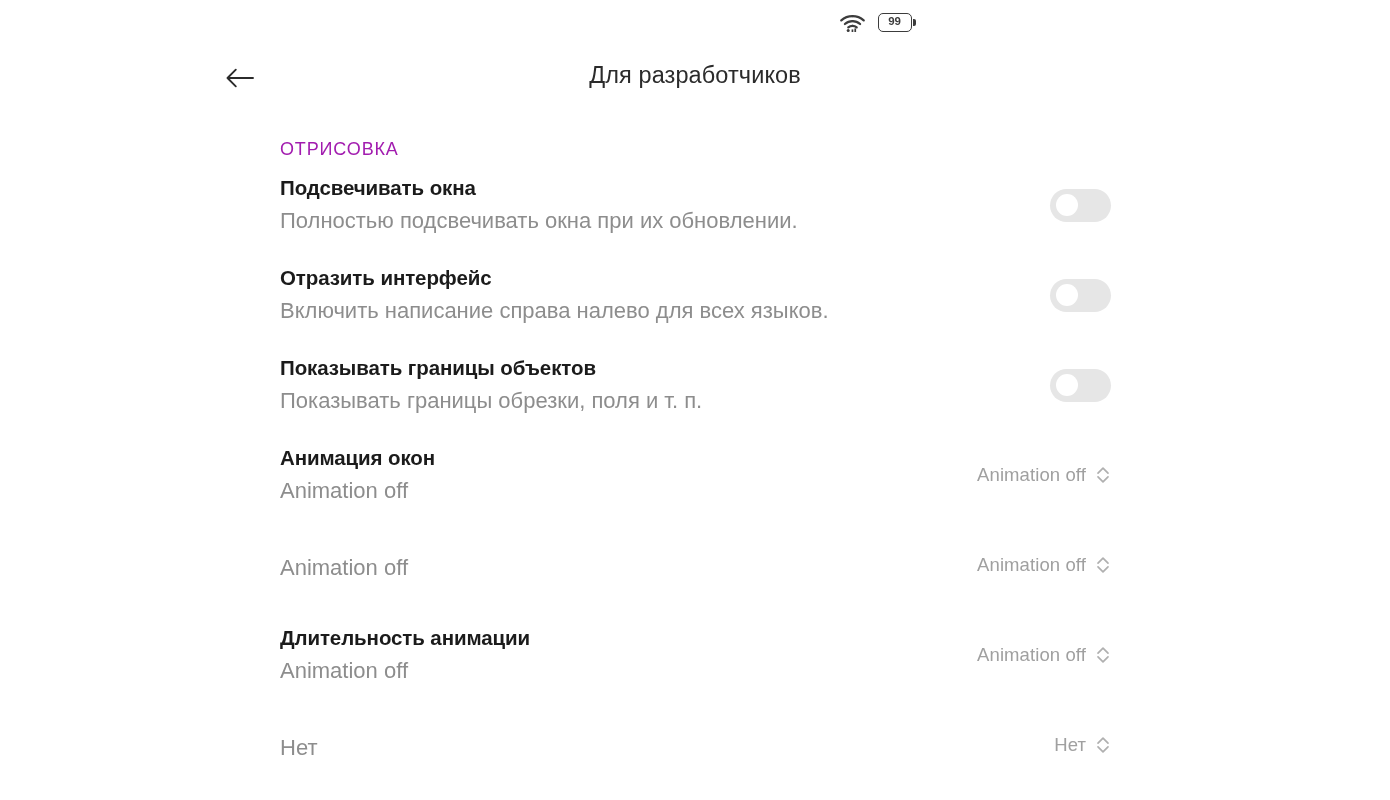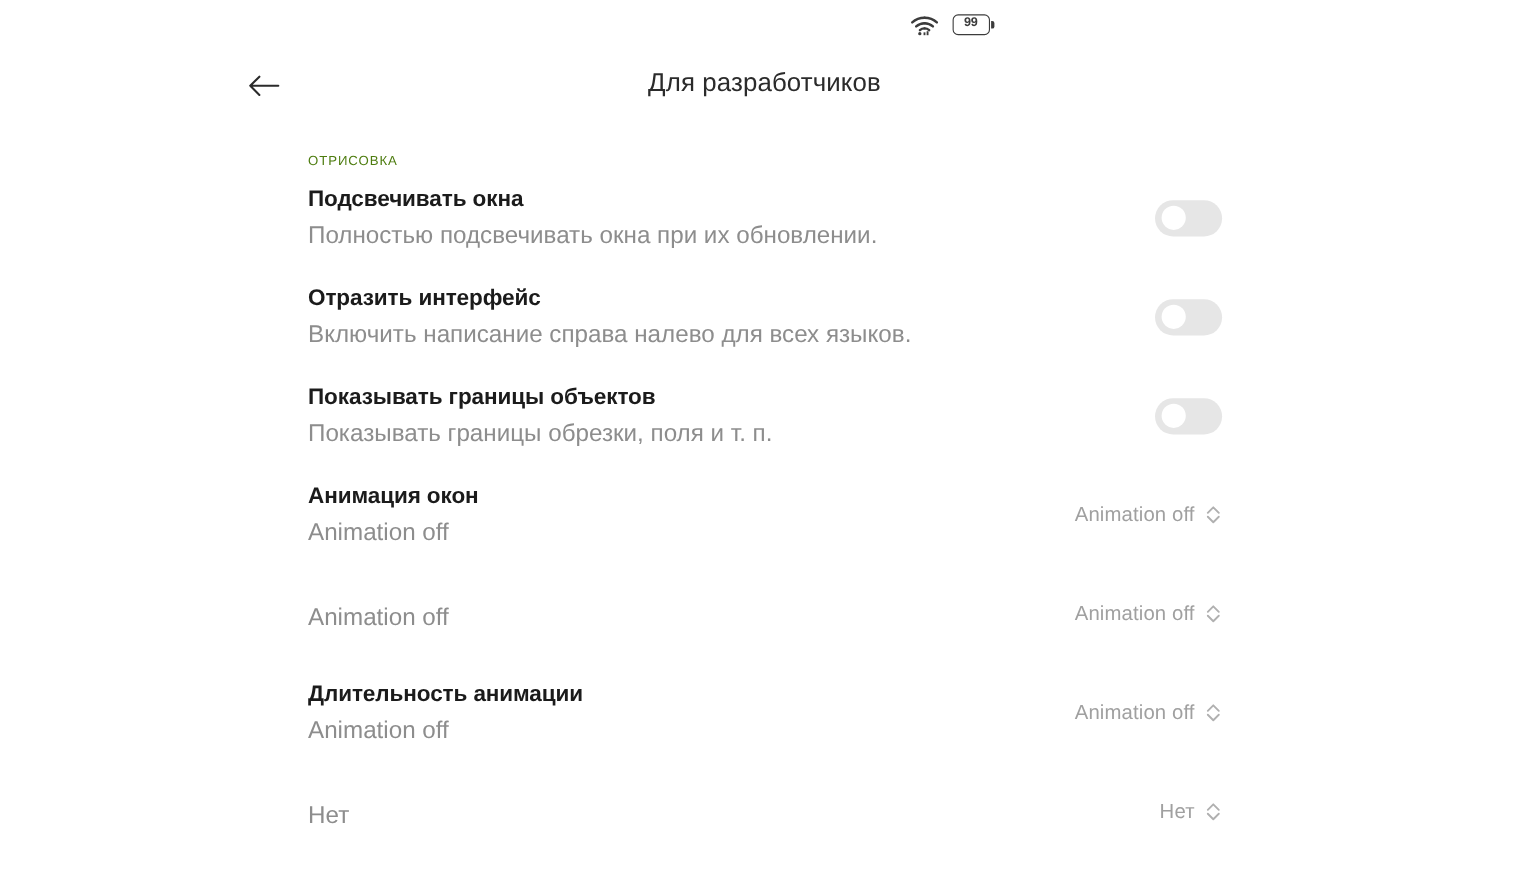--- a/index.html
+++ b/index.html
@@ -8,21 +8,21 @@
     width: 1390px;
     height: 800px;
     background: #ffffff;
     font-family: "Liberation Sans", "DejaVu Sans", sans-serif;
     overflow: hidden;
   }
 
   
   .status-bar {
     position: absolute;
-    top: 0; left: 0;
+    top: 0; left: 12px;
     width: 1136px;
     height: 44px;
     display: flex;
     align-items: center;
     justify-content: flex-end;
     padding-right: 232px;
     gap: 13px;
   }
   .wifi-icon { display: block; }
   .battery {
@@ -86,23 +86,23 @@
 
   
   .content {
     position: absolute;
     top: 116px;
     left: 0;
     width: 1390px;
   }
   .section-header {
     margin-left: 280px;
-    font-size: 12px;
+    font-size: 18px;
     letter-spacing: 0.85px;
-    color: #4d7c0f;
+    color: #a21caf;
     text-transform: uppercase;
     font-weight: 400;
     padding-top: 23px;
   }
 
   .row {
     position: relative;
     display: flex;
     align-items: center;
     justify-content: space-between;

